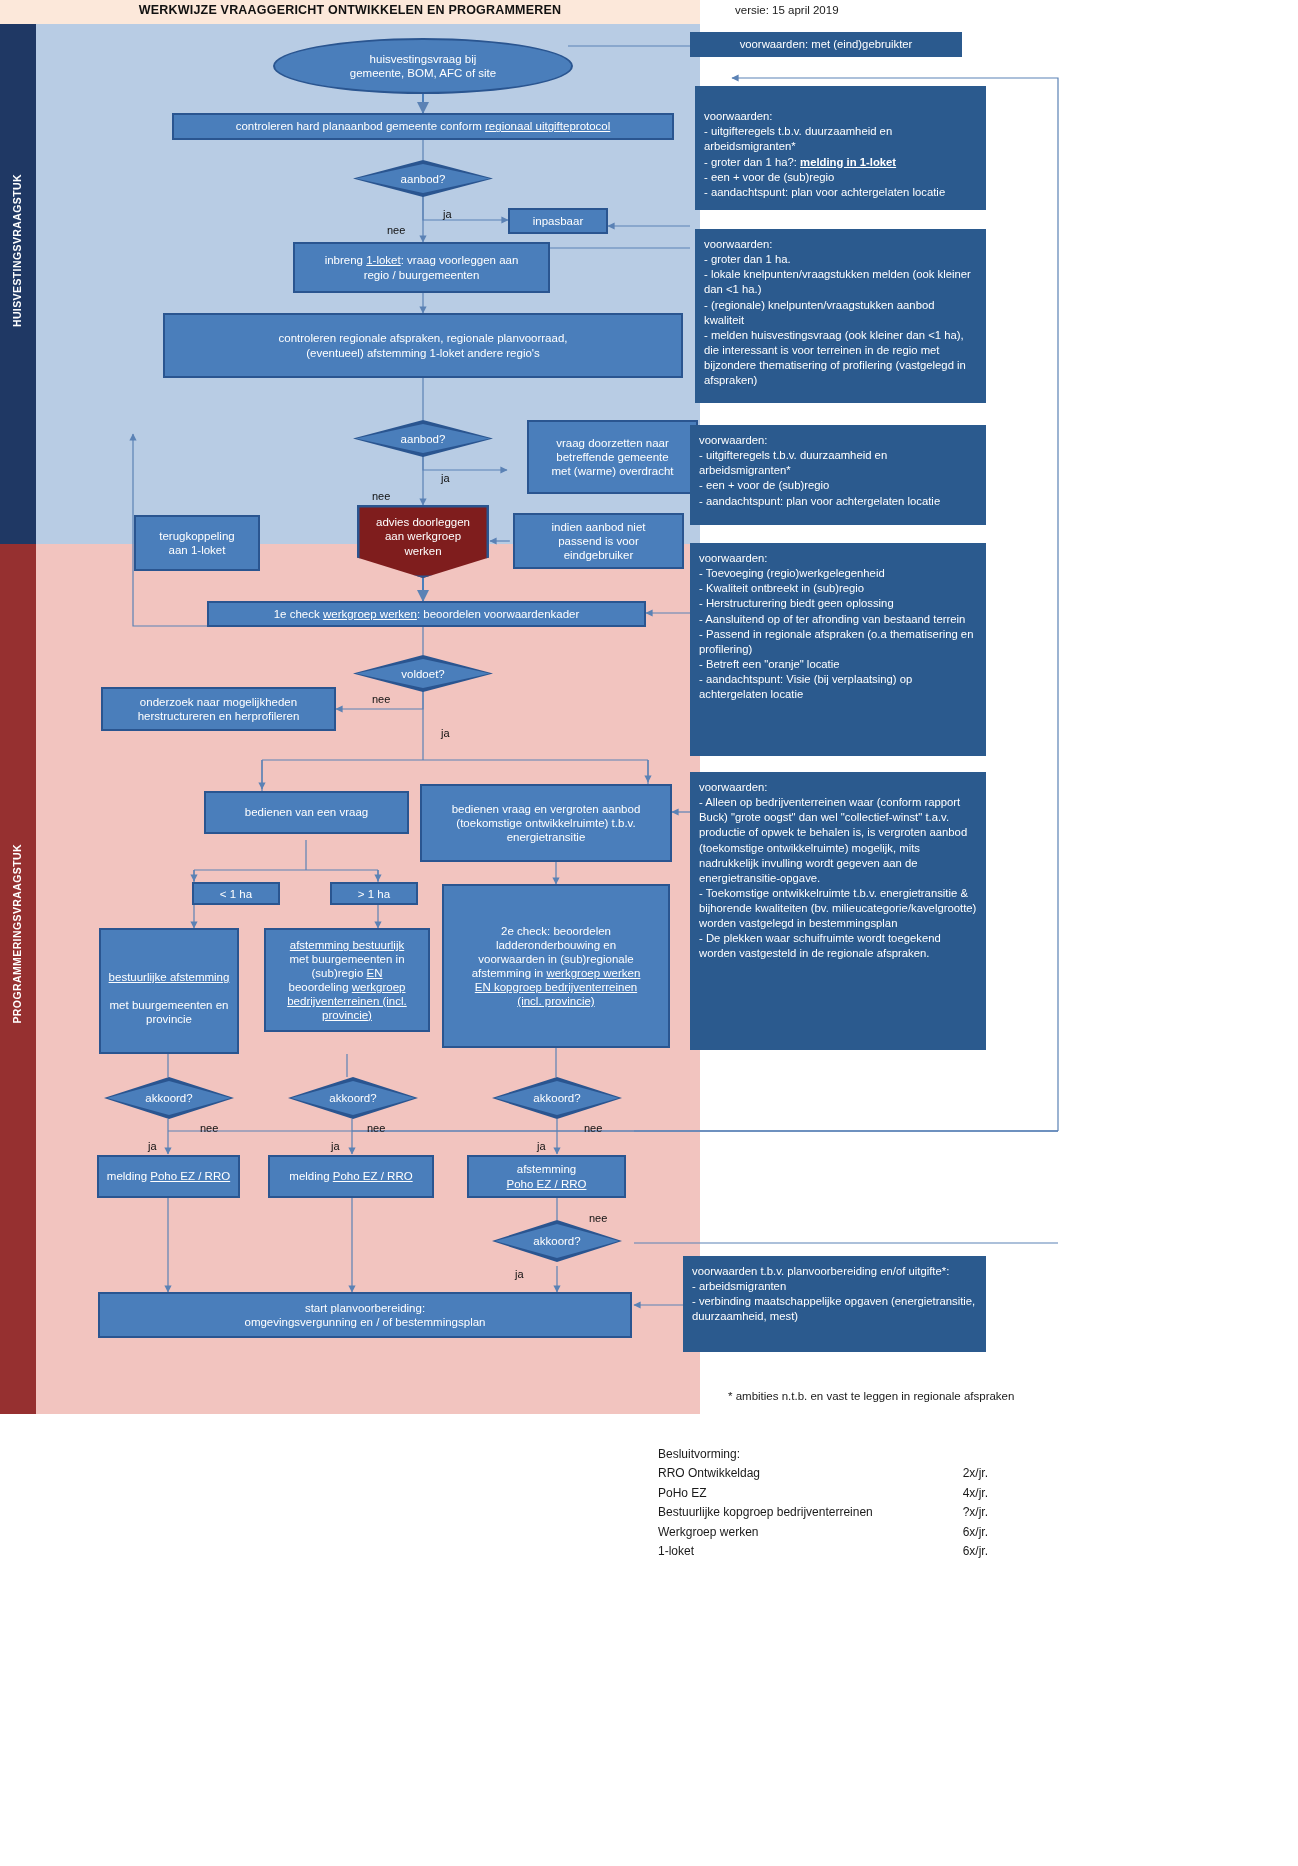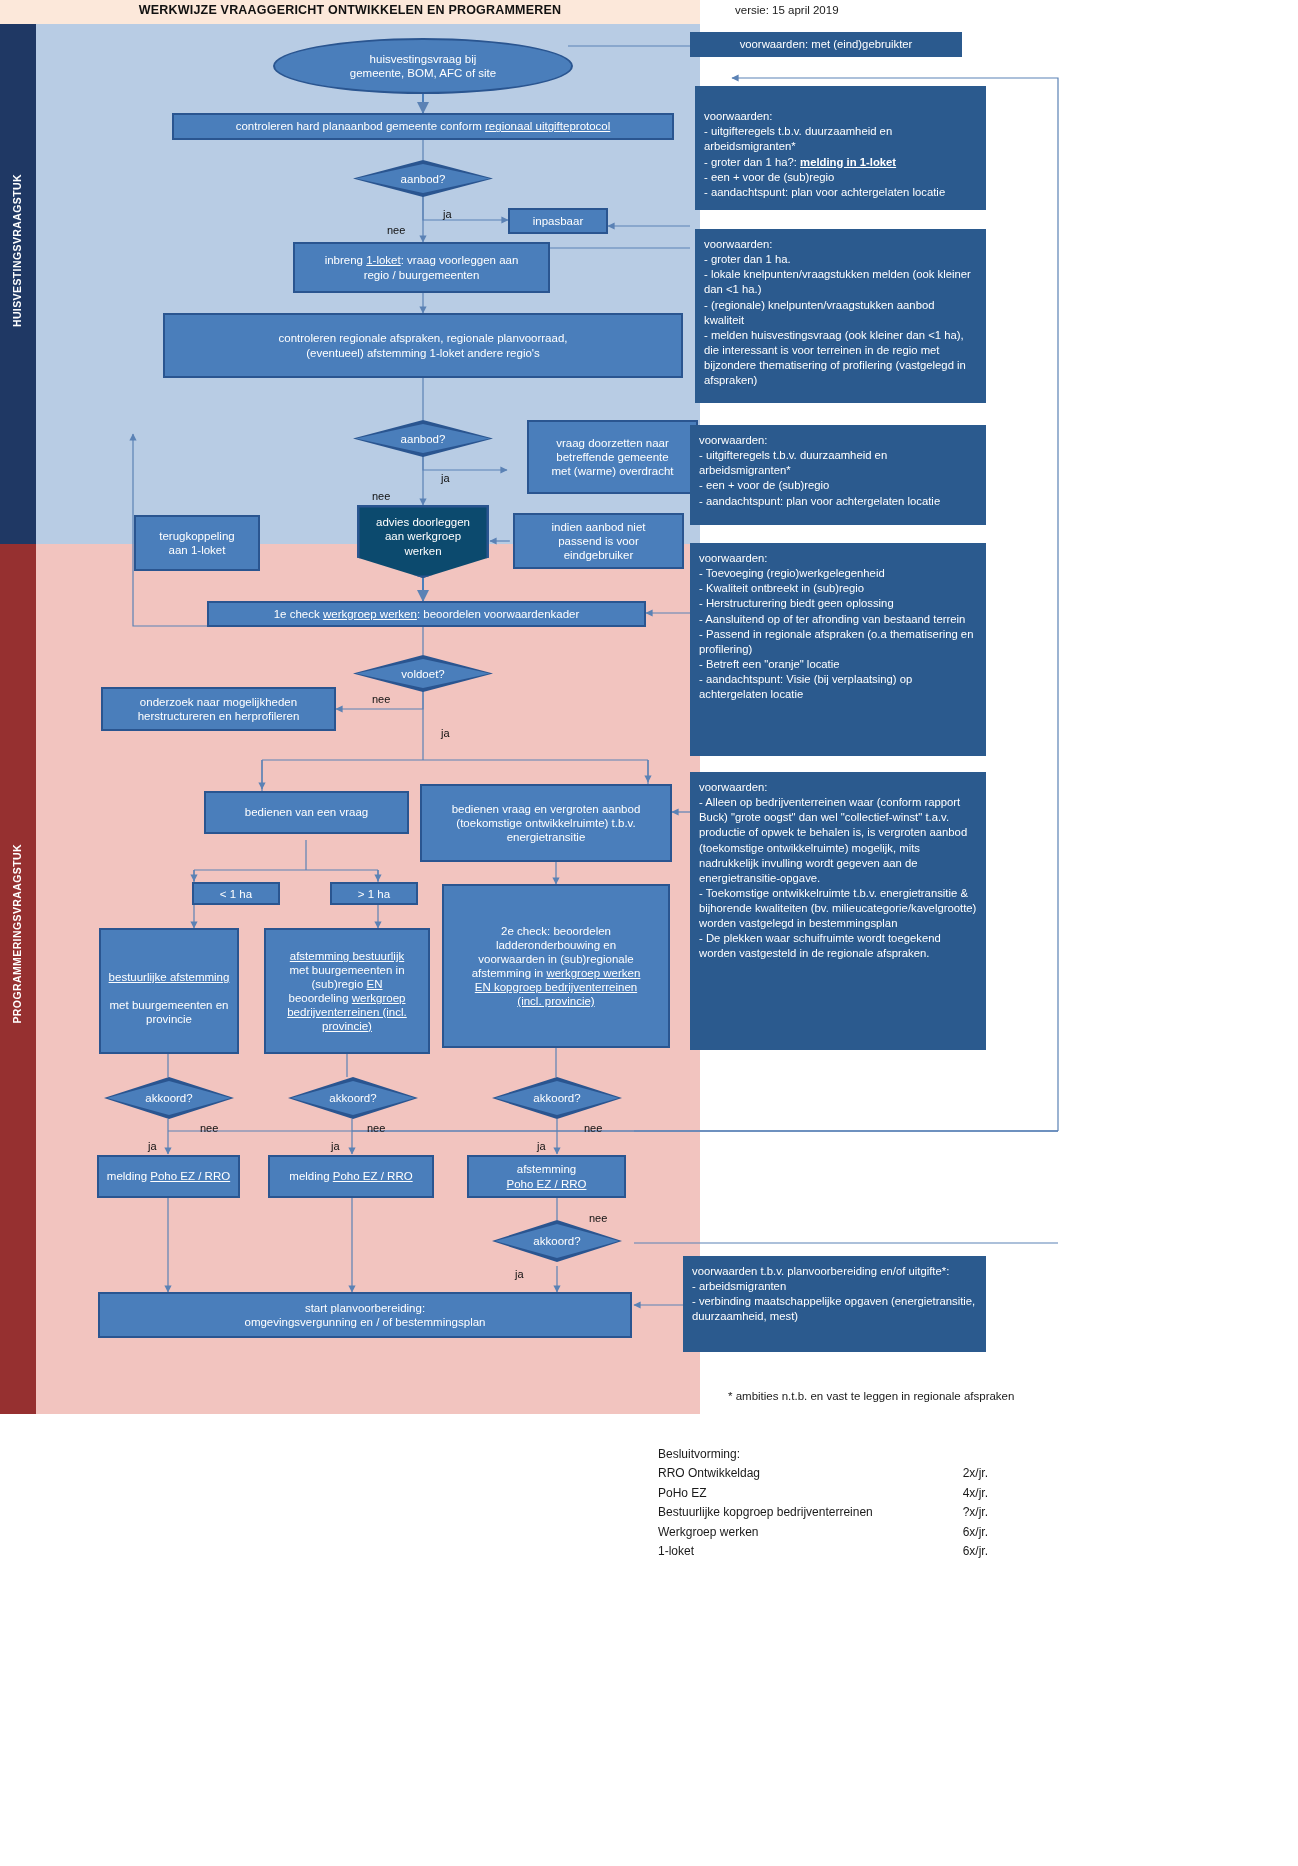--- a/index.html
+++ b/index.html
@@ -18,21 +18,21 @@
   .doc-title{position:absolute;left:0;top:3px;width:700px;text-align:center;
       font-weight:bold;font-size:12.5px;color:#111;letter-spacing:.2px;}
   .version{position:absolute;left:735px;top:4px;font-size:11.5px;color:#1a1a1a;}
   .footnote{position:absolute;left:728px;top:1390px;font-size:11.5px;color:#1a1a1a;}
 
   
   .node{position:absolute;box-sizing:border-box;display:flex;align-items:center;justify-content:center;
       text-align:center;color:#ffffff;font-size:11.5px;line-height:1.22;padding:3px 6px;}
   .proc{background:#4a7ebb;border:2.5px solid #2a5590;}
   .term{background:#4a7ebb;border:2.5px solid #2a5590;border-radius:50%;}
-  .pent{background:#0c4a6e;border:2.5px solid #2a5590;
+  .pent{background:#7f1d1d;border:2.5px solid #2a5590;
       clip-path:polygon(0% 0%,100% 0%,100% 72%,50% 100%,0% 72%);border:none;
       box-shadow:inset 0 0 0 2.5px #2a5590;}
   .cond{position:absolute;background:#2b5a8e;color:#fff;font-size:11.3px;line-height:1.34;
       padding:8px 9px;box-sizing:border-box;text-align:left;white-space:pre-line;}
 
   
   .dia{position:absolute;}
   .dia .edge{position:absolute;inset:0;background:#2a5590;
       clip-path:polygon(50% 0%,100% 50%,50% 100%,0% 50%);}
   .dia .inner{position:absolute;left:3px;right:3px;top:4px;bottom:4px;background:#4a7ebb;
@@ -269,21 +269,21 @@
   </div>
 
   <div class="node proc" style="left:99px;top:928px;width:140px;height:126px;">
     <span style="display:block;white-space:pre-line;">
       <u>bestuurlijke afstemming</u><br>
       <span>met buurgemeenten en
 provincie</span>
     </span>
   </div>
 
-  <div class="node proc" style="left:264px;top:928px;width:166px;height:126px;">
+  <div class="node proc" style="left:264px;top:928px;width:166px;height:104px;">
     <span style="display:block;">
       <u>afstemming bestuurlijk</u><br>
       <span>met buurgemeenten in</span><br>
       <span>(sub)regio </span><u>EN</u><br>
       <span>beoordeling </span><u>werkgroep</u><br>
       <u>bedrijventerreinen (incl.</u><br>
       <u>provincie)</u>
     </span>
   </div>
 

